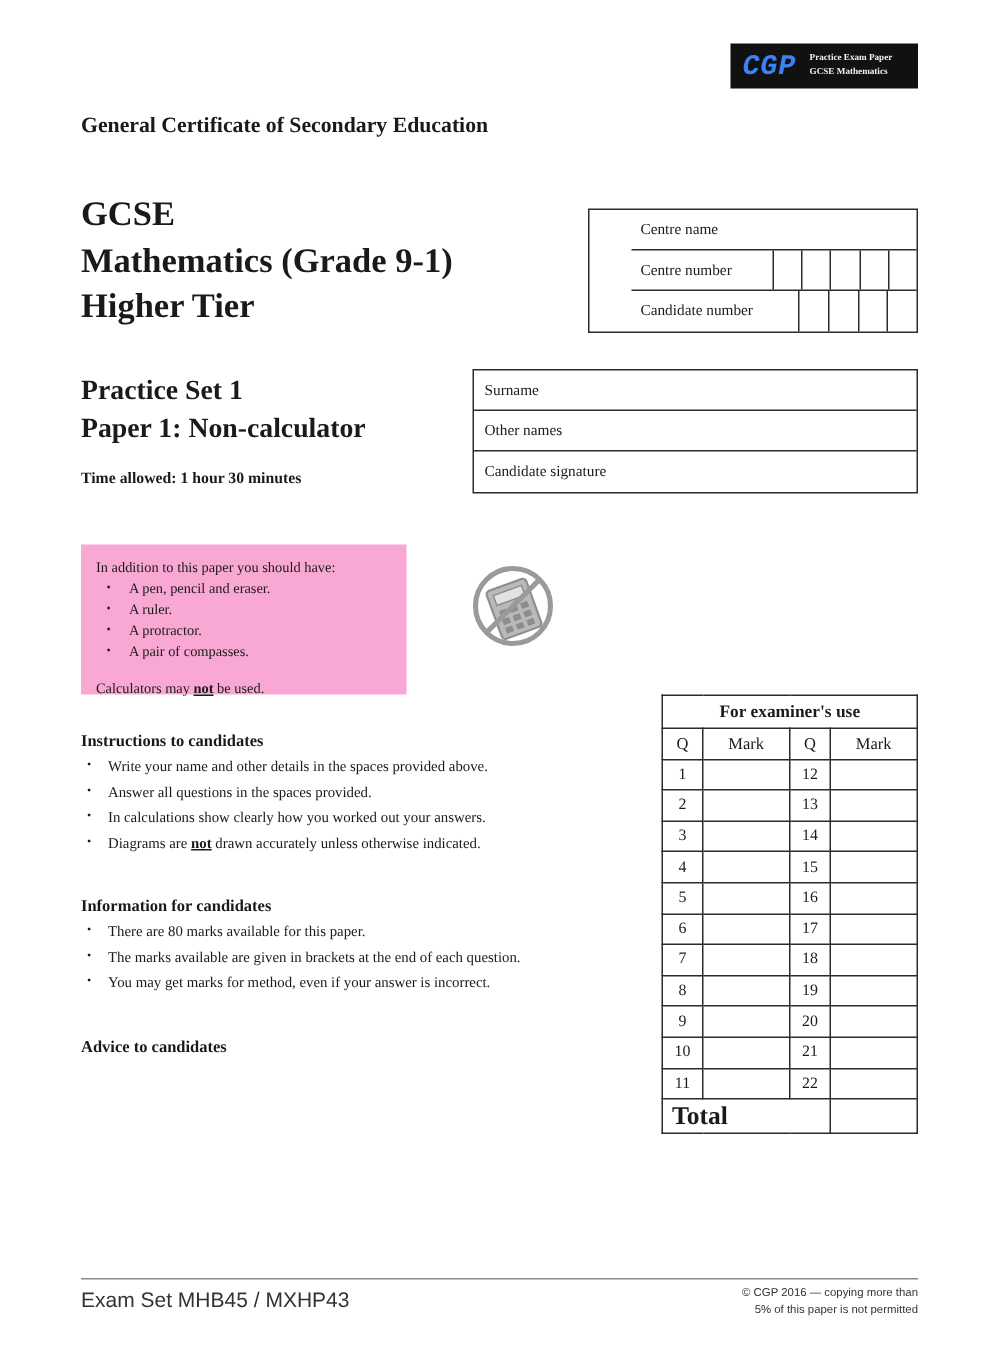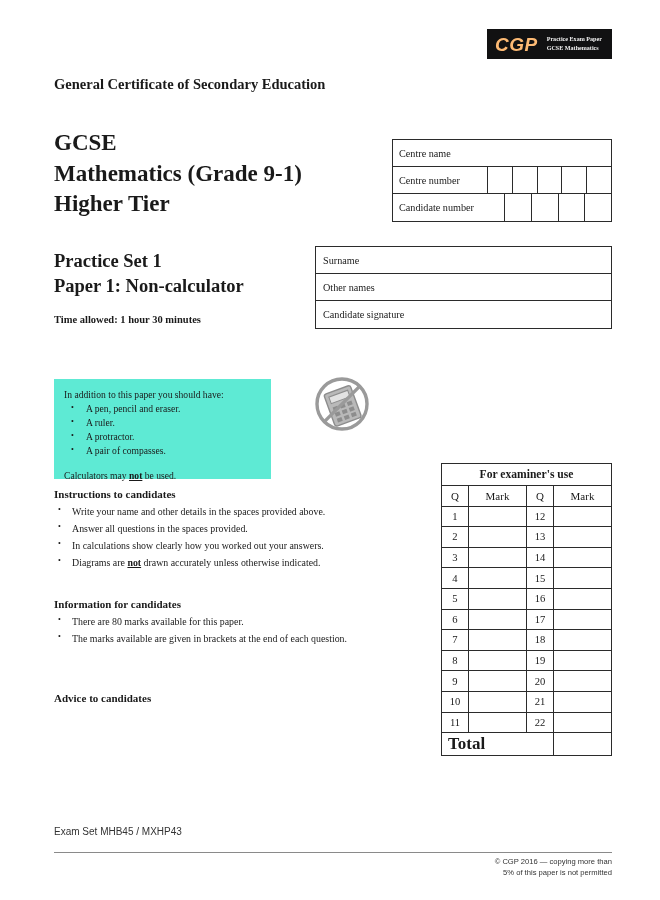--- a/index.html
+++ b/index.html
@@ -15,23 +15,23 @@
 
   
   .cgp-banner {
     position: absolute; left: 487px; top: 29px;
     width: 125px; height: 30px;
     background: #111112;
     display: flex; align-items: center;
     padding: 0 6px 0 8px;
   }
   .cgp-mark {
-    color: #fdba74; font-style: italic; font-weight: bold;
+    color: #3b82f6; font-style: italic; font-weight: bold;
     font-size: 19px; letter-spacing: 0.5px;
-    font-family: Liberation Sans, sans-serif;
+    font-family: Liberation Mono, monospace;
     line-height: 1;
   }
   .cgp-sub {
     color: #f2f2f2; font-size: 6.1px; line-height: 1.42;
     margin-left: 9px; font-weight: bold;
     font-family: "Liberation Serif", "DejaVu Serif", serif;
   }
 
   
   .gcse-line {
@@ -50,20 +50,21 @@
     position: absolute; left: 54px; top: 314px;
     font-size: 10.5px; font-weight: bold;
   }
 
   
   .centre-box {
     position: absolute; left: 392px; top: 139px;
     width: 220px;
     border: 1.2px solid #2b2b2b;
     font-size: 10.2px;
+    padding-left: 28px;
   }
   .centre-row { display: flex; height: 27px; border-bottom: 1.2px solid #2b2b2b; }
   .centre-row:last-child { border-bottom: none; }
   .centre-label { display: flex; align-items: center; padding-left: 6px; white-space: nowrap; }
   .cn-label { width: 95px; border-right: 1.2px solid #2b2b2b; }
   .cd-label { width: 112px; border-right: 1.2px solid #2b2b2b; }
   .cell { flex: 1; border-right: 1.2px solid #2b2b2b; }
   .cell:last-child { border-right: none; }
 
   
@@ -74,23 +75,23 @@
     font-size: 10.2px;
   }
   .name-row {
     height: 27px; display: flex; align-items: center;
     padding-left: 7px; border-bottom: 1.2px solid #2b2b2b;
   }
   .name-row:last-child { border-bottom: none; }
 
   
   .equip-box {
-    position: absolute; left: 54px; top: 379px;
+    position: absolute; left: 54px; top: 363px;
     width: 217px; height: 100px;
-    background: #5eead4;
+    background: #f9a8d4;
     padding: 9px 20px 0 10px;
     font-size: 9.6px; line-height: 1.46;
   }
   .equip-box ul { margin: 0; padding: 0; list-style: none; }
   .equip-box li { position: relative; padding-left: 22px; }
   .equip-box li::before {
     content: "\2022"; position: absolute; left: 7px; top: -0.5px; font-size: 8px;
   }
   .equip-tail { margin-top: 11px; }
   .u-not { font-weight: bold; text-decoration: underline; }
@@ -129,22 +130,22 @@
     text-align: left !important; padding-left: 6px !important;
     font-weight: bold !important; font-size: 17px; height: 23px !important; margin-left: 38px;
   }
 
   
   .footer-rule {
     position: absolute; left: 54px; top: 852px; width: 558px;
     border-top: 1px solid #8a8a8a;
   }
   .footer-left {
-    position: absolute; left: 54px; top: 826px;
-    font-size: 10px; color: #333;
+    position: absolute; left: 54px; top: 858px;
+    font-size: 14px; color: #333;
     font-family: "Liberation Sans", "DejaVu Sans", sans-serif;
   }
   .footer-right {
     position: absolute; right: 48px; top: 856px;
     font-size: 7.6px; color: #333; text-align: right; line-height: 1.45;
     font-family: "Liberation Sans", "DejaVu Sans", sans-serif;
   }
 </style>
 </head>
 <body>
@@ -246,20 +247,21 @@
     <li>In calculations show clearly how you worked out your answers.</li>
     <li>Diagrams are <span class="u-not">not</span> drawn accurately unless otherwise indicated.</li>
   </ul>
 </div>
 
 <div class="sec" id="sec-information">
   <h3>Information for candidates</h3>
   <ul>
     <li>There are 80 marks available for this paper.</li>
     <li>The marks available are given in brackets at the end of each question.</li>
+    <li>You may get marks for method, even if your answer is incorrect.</li>
   </ul>
 </div>
 
 <div class="sec" id="sec-advice">
   <h3>Advice to candidates</h3>
 </div>
 
 <table class="exam-table">
   <tbody id="exam-table-body">
     <tr>

